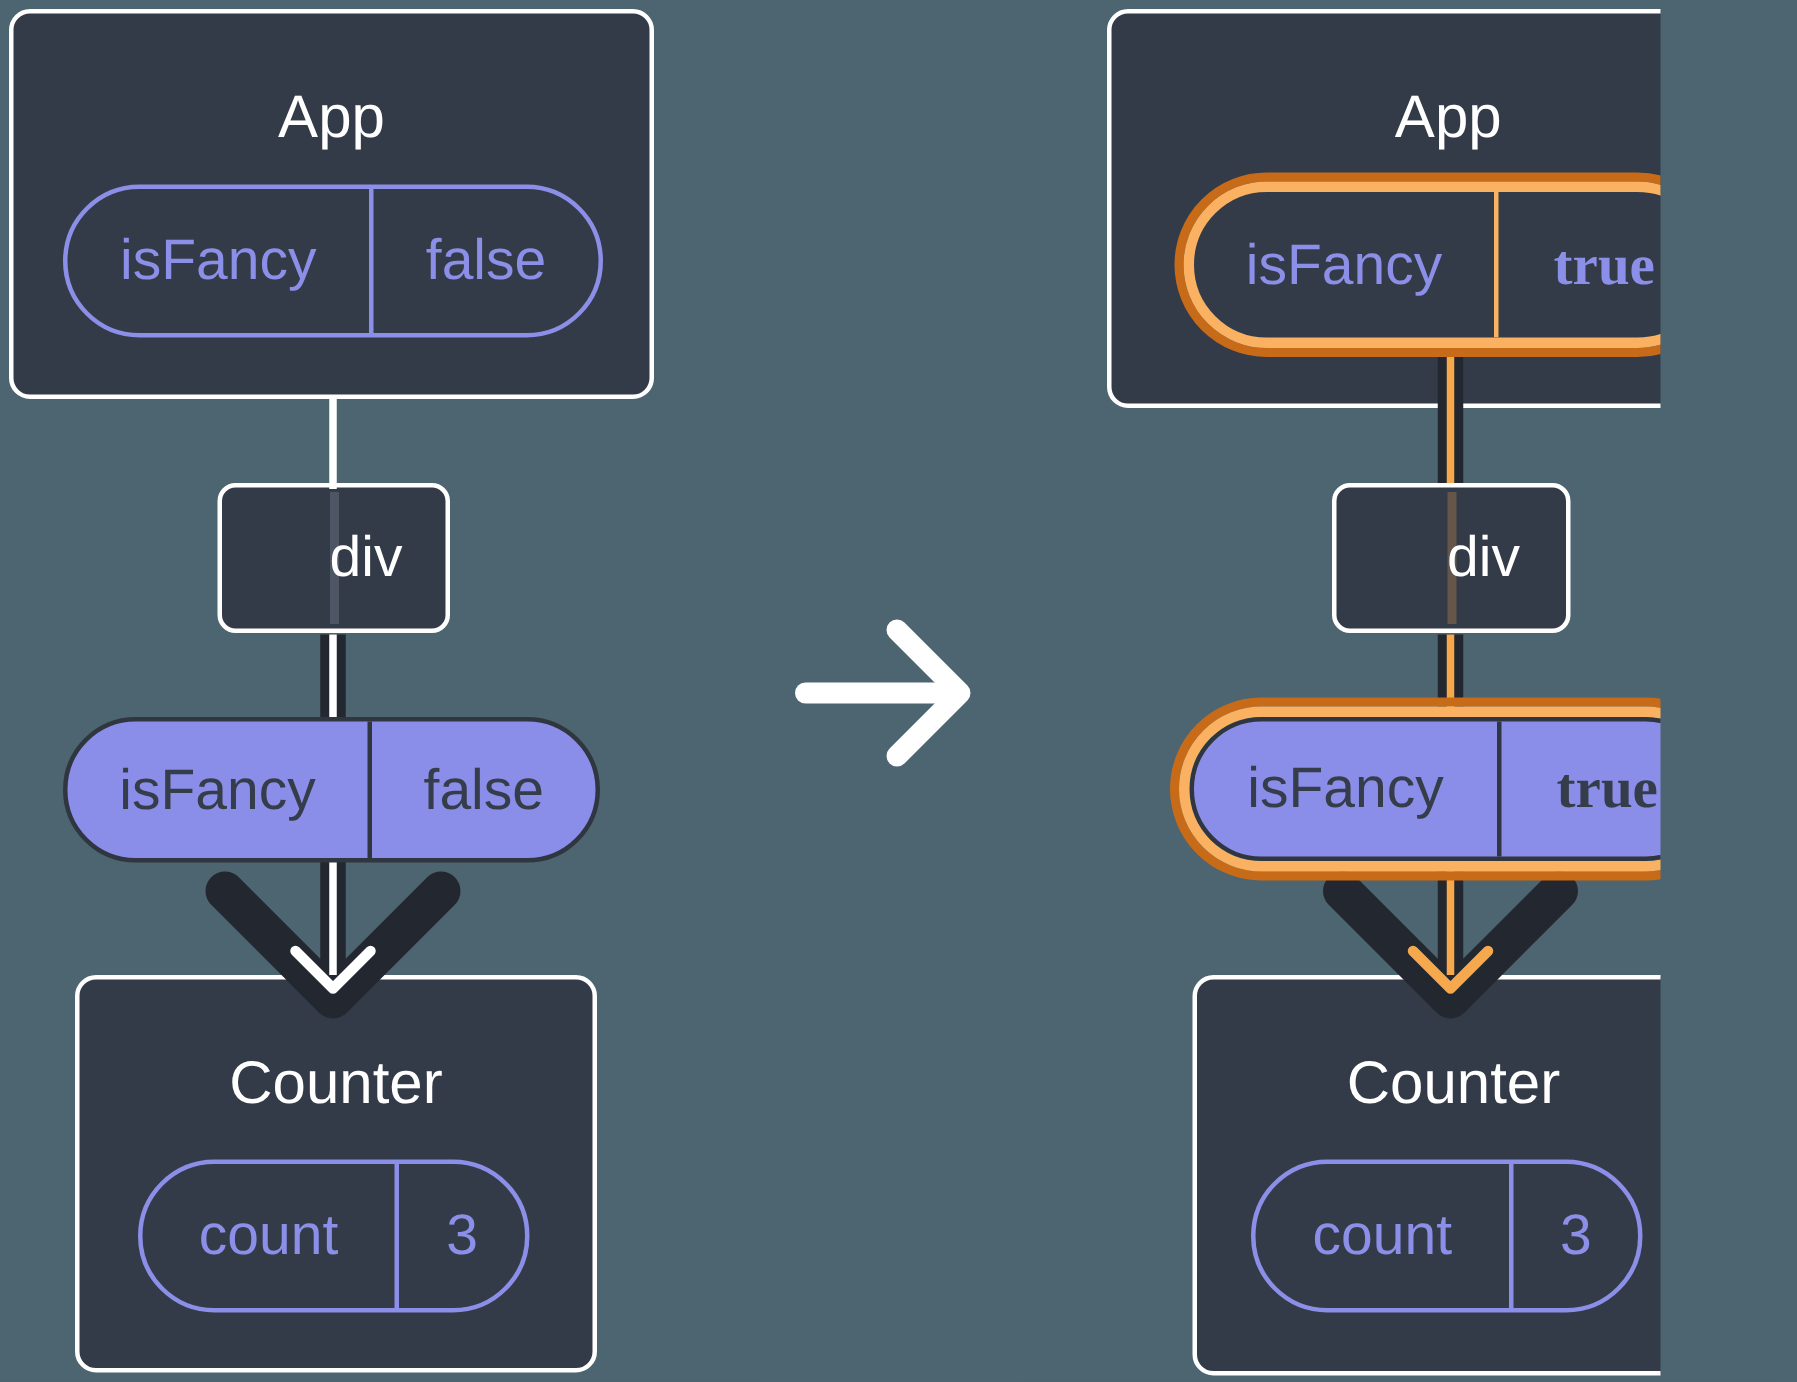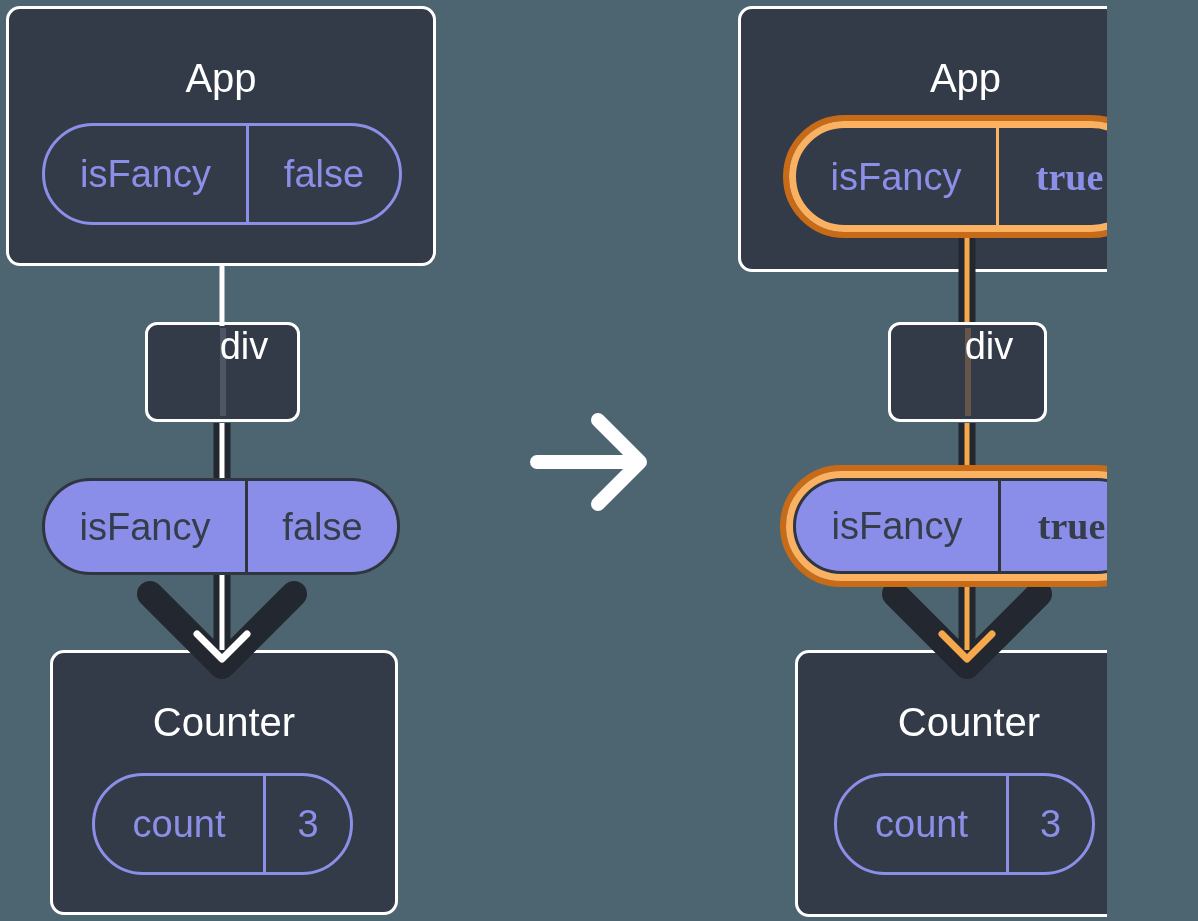--- a/index.html
+++ b/index.html
@@ -17,21 +17,21 @@
     --sparkle:#F9B15E;
   }
   *{margin:0;padding:0;box-sizing:border-box;}
   body{background:var(--bg);font-family:"Liberation Sans","DejaVu Sans",sans-serif;}
   .canvas{position:relative;width:1107px;height:921px;background:var(--bg);overflow:hidden;}
 
   .box{position:absolute;background:var(--node);border:3px solid var(--node-border);
        border-radius:14px;z-index:1;}
   .node-title{position:absolute;left:0;right:0;top:49px;text-align:center;
        font-size:40px;font-weight:500;color:#fff;line-height:1;}
-  .div-box{border-radius:12px;display:flex;align-items:flex-start;justify-content:center;padding-left:43px;}
+  .div-box{border-radius:12px;display:flex;align-items:center;justify-content:center;padding-left:43px;}
   .div-label{font-size:38px;color:#fff;font-weight:500;z-index:1;}
   .thread{position:absolute;top:3px;bottom:3px;left:50%;width:6px;margin-left:-3px;}
   .thread.white{background:rgba(220,228,255,0.16);}
   .thread.orange{background:rgba(246,168,77,0.25);}
 
   .pill{position:absolute;display:flex;align-items:stretch;border-radius:999px;z-index:3;}
   .pill .cell{display:flex;align-items:center;justify-content:center;font-size:38px;line-height:1;}
   .pill .vdiv{width:3px;}
   .outline{border:3px solid var(--purple);color:var(--purple);}
   .outline .vdiv{background:var(--purple);}

